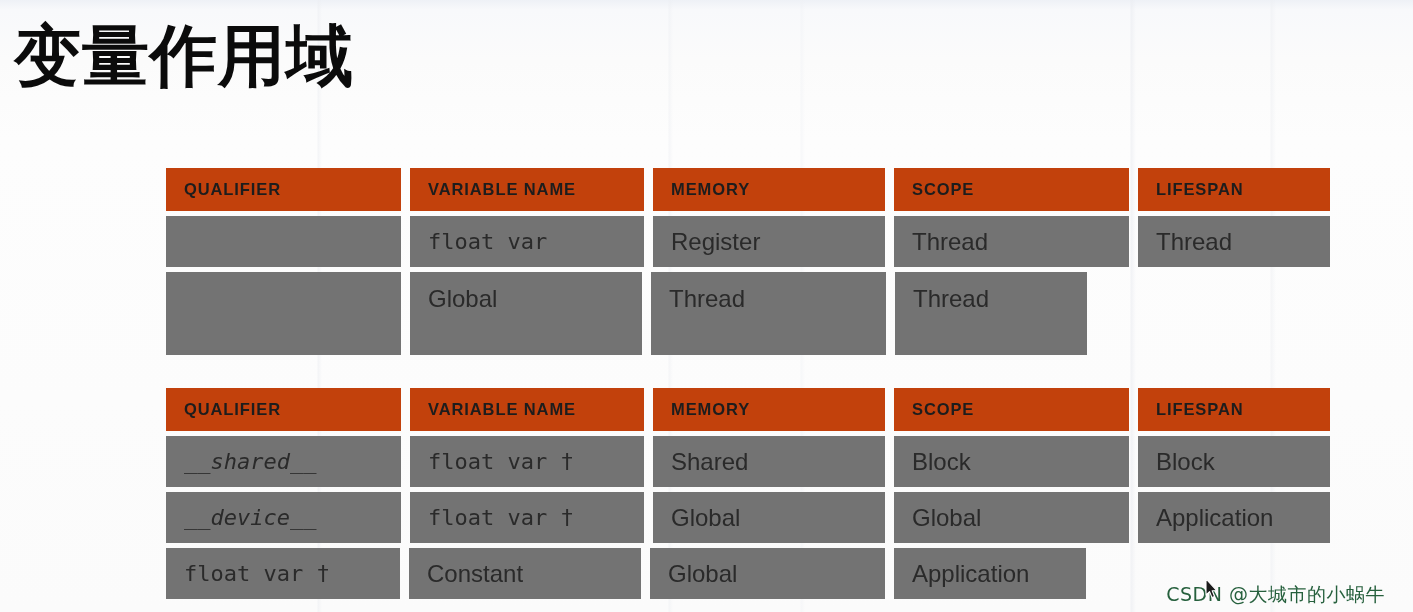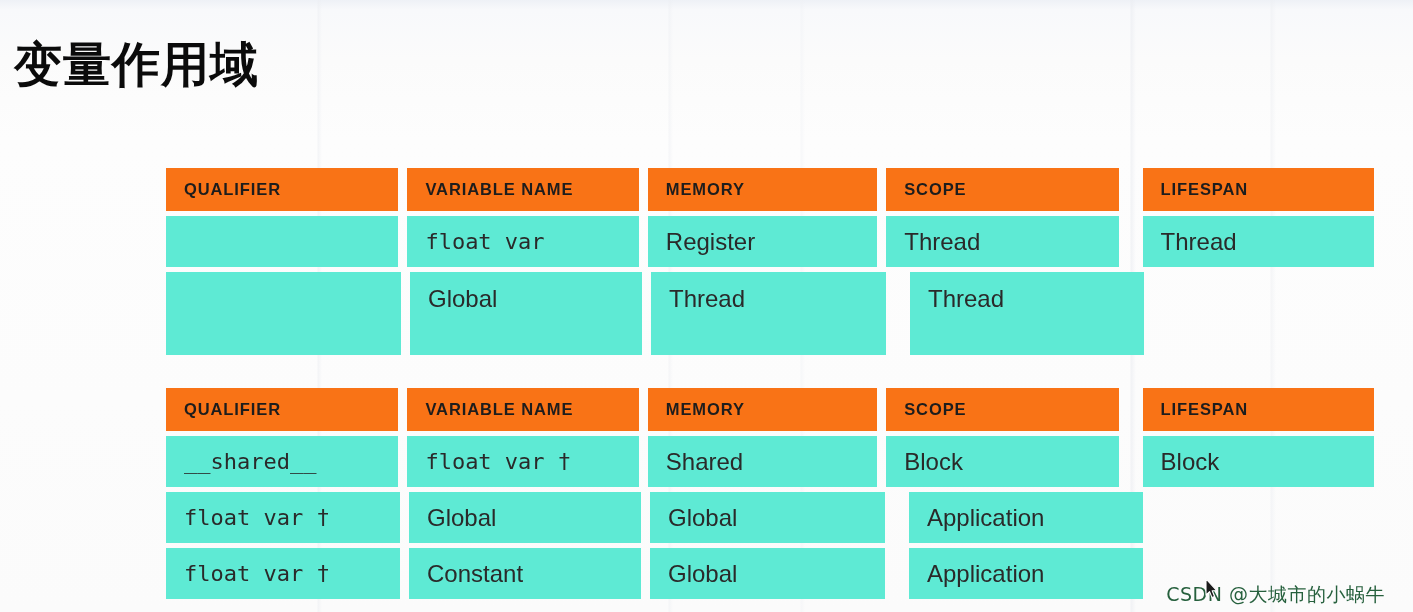--- a/index.html
+++ b/index.html
@@ -50,24 +50,24 @@
         rgba(255,255,255,0) 1270px,
         rgba(236,238,242,0.5) 1271px,
         rgba(255,255,255,0) 1276px);
     pointer-events: none;
   }
 
   
   #title {
     position: absolute;
     left: 14px;
-    top: 22px;
+    top: 14px;
     font-family: "DejaVu Sans", "Liberation Sans", sans-serif;
     font-weight: bold;
-    font-size: 48px;
+    font-size: 67px;
     line-height: 84px;
     letter-spacing: 1px;
     color: #0b0b0b;
     white-space: nowrap;
   }
 
   
   .table {
     position: absolute;
     left: 166px;
@@ -89,35 +89,35 @@
     align-items: center;
     padding: 0 18px;
     overflow: hidden;
   }
 
   
   .c0 { width: 235px; }
   .c1 { width: 234px; }
   .c2 { width: 232px; }
   .c3 { width: 235px; }
-  .c4 { width: 234px; margin-left: 15px; }
+  .c4 { width: 192px; }
 
   .header-row .cell {
-    background: #f97316;
+    background: #c2410c;
     height: 43px;
     font-size: 16.5px;
     font-weight: bold;
     letter-spacing: 0.9px;
     color: #1d1d1d;
     text-transform: uppercase;
     font-family: "Liberation Sans", sans-serif;
   }
 
   .body-row .cell {
-    background: #5eead4;
+    background: #737373;
     color: #2a2a2a;
   }
 
   
   #table-scoped .r1 .cell { height: 51px; }
   #table-scoped .r2 .cell { height: 83px; align-items: flex-start; padding-top: 11px; }
 
   
   #table-qualified .body-row .cell { height: 51px; }
 
@@ -132,20 +132,21 @@
     font-family: "Liberation Sans", sans-serif;
     font-size: 24px;
     color: #34363b;
     line-height: 32px;
   }
   .qual {
     font-family: "DejaVu Sans Mono", "Liberation Mono", monospace;
     font-size: 22px;
     color: #33353a;
     padding-left: 18px;
+    font-style: italic;
   }
   .empty-cell { }
 
   
   #watermark {
     position: absolute;
     right: 28px;
     bottom: 4px;
     font-family: "DejaVu Sans", "Liberation Sans", sans-serif;
     font-size: 19px;
@@ -213,20 +214,21 @@
 
   <div class="row body-row">
     <div class="cell c0 qual">__shared__</div>
     <div class="cell c1 mono">float var †</div>
     <div class="cell c2 prose">Shared</div>
     <div class="cell c3 prose">Block</div>
     <div class="cell c4 prose">Block</div>
   </div>
 
   <div class="row body-row">
+    <div class="cell c0 qual">__device__</div>
     <div class="cell c1 mono">float var †</div>
     <div class="cell c2 prose">Global</div>
     <div class="cell c3 prose">Global</div>
     <div class="cell c4 prose">Application</div>
   </div>
 
   <div class="row body-row">
     <div class="cell c1 mono">float var †</div>
     <div class="cell c2 prose">Constant</div>
     <div class="cell c3 prose">Global</div>

